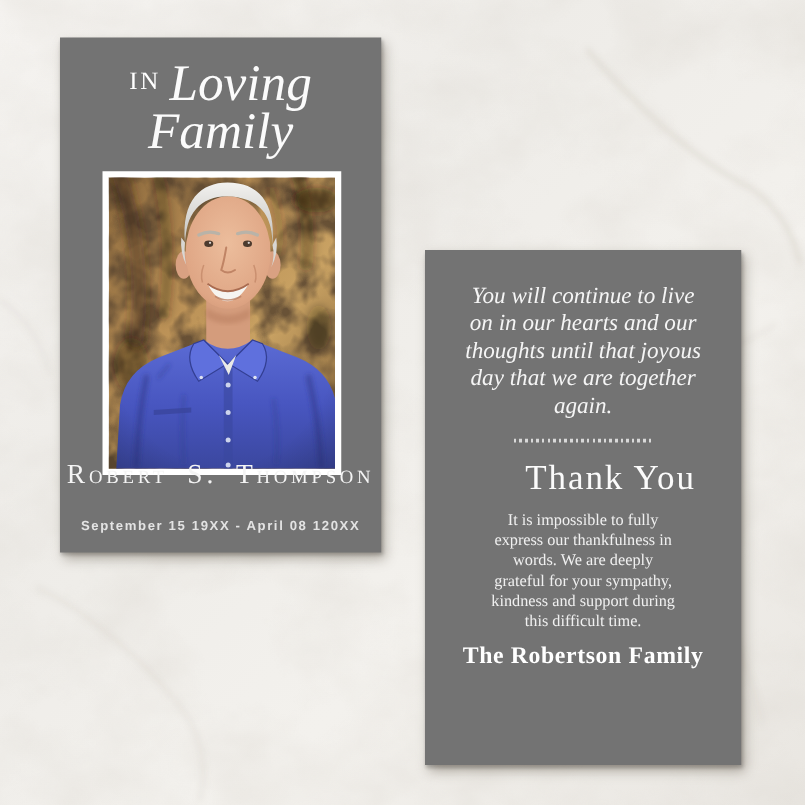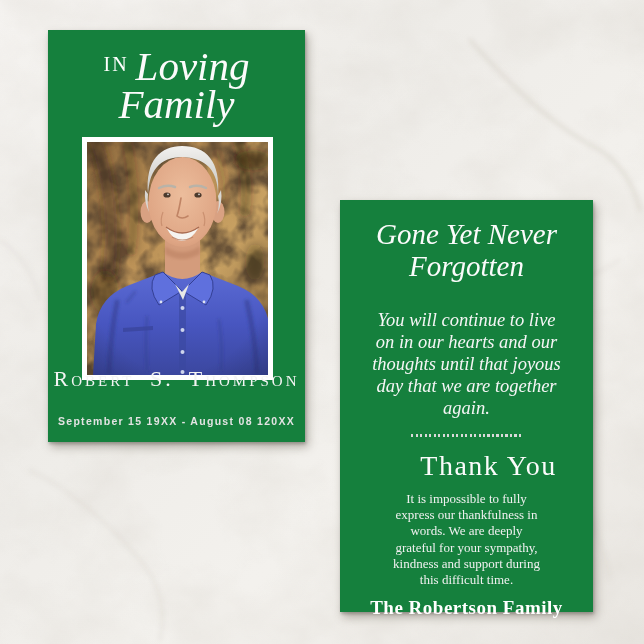--- a/index.html
+++ b/index.html
@@ -4,21 +4,21 @@
 <style>
   html, body { margin: 0; padding: 0; }
   body {
     width: 644px; height: 644px; position: relative; overflow: hidden;
     background: linear-gradient(135deg, #f5f3f0 0%, #eeece8 35%, #f3f1ed 65%, #e9e6e1 100%);
     font-family: "Liberation Serif", serif;
   }
   .bg-texture { position: absolute; left: 0; top: 0; pointer-events: none; }
 
   .card {
-    position: absolute; background: #15803d; color: #ffffff; text-align: center;
+    position: absolute; background: #737373; color: #ffffff; text-align: center;
     box-shadow: 3px 5px 9px rgba(85, 75, 60, 0.40), 1px 2px 3px rgba(0,0,0,0.25);
   }
   #front-card { left: 48px; top: 30px; width: 257px; height: 412px; }
   #back-card  { left: 340px; top: 200px; width: 253px; height: 412px; }
 
   
   .front-header { margin-top: 16px; line-height: 1.02; }
   .front-header .prefix {
     font-family: "Liberation Serif", serif; font-size: 20px; letter-spacing: 2px;
     vertical-align: 9px; margin-right: 7px; font-variant: small-caps; text-transform: uppercase;
@@ -202,28 +202,24 @@
           <path d="M79,85 Q95,97 112,85" stroke="#a96b50" stroke-width="1.4" fill="none"></path>
           <path d="M85,95 Q95,101 106,95" stroke="#b97f63" stroke-width="1.2" fill="none" opacity="0.8"></path>
         </g>
       </g>
 
       <rect x="0" y="0" width="181" height="233" fill="url(#vig)"></rect>
     </svg>
   </div>
 
   <div class="front-name">Robert S. Thompson</div>
-  <div class="front-dates">September 15 19XX - August 08 120XX</div>
+  <div class="front-dates">September 15 19XX - April 08 120XX</div>
 </div>
 
 <div class="card" id="back-card">
-  <div class="back-header script">
-    <div>Gone Yet Never</div>
-    <div>Forgotten</div>
-  </div>
 
   <div class="back-verse">You will continue to live
 on in our hearts and our
 thoughts until that joyous
 day that we are together
 again.</div>
 
   <div class="dotted-divider"></div>
 
   <div class="thank-you-title">Thank You</div>

